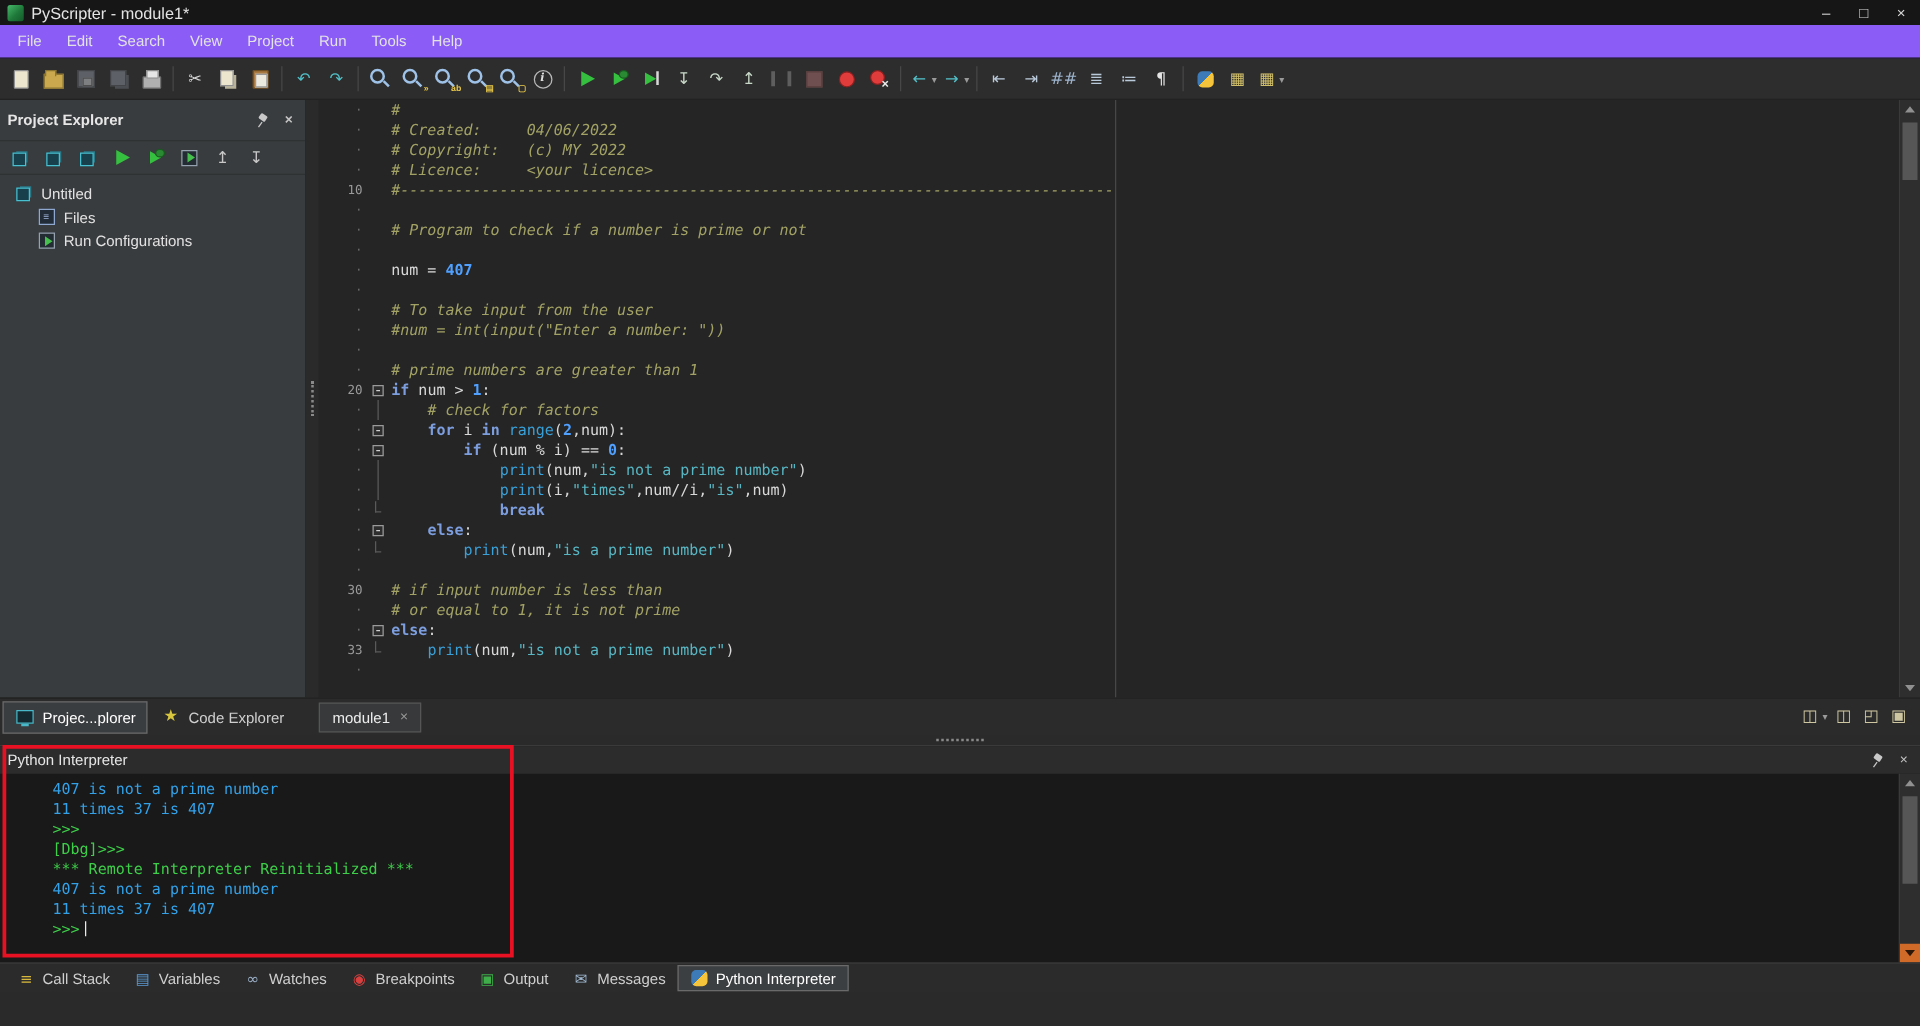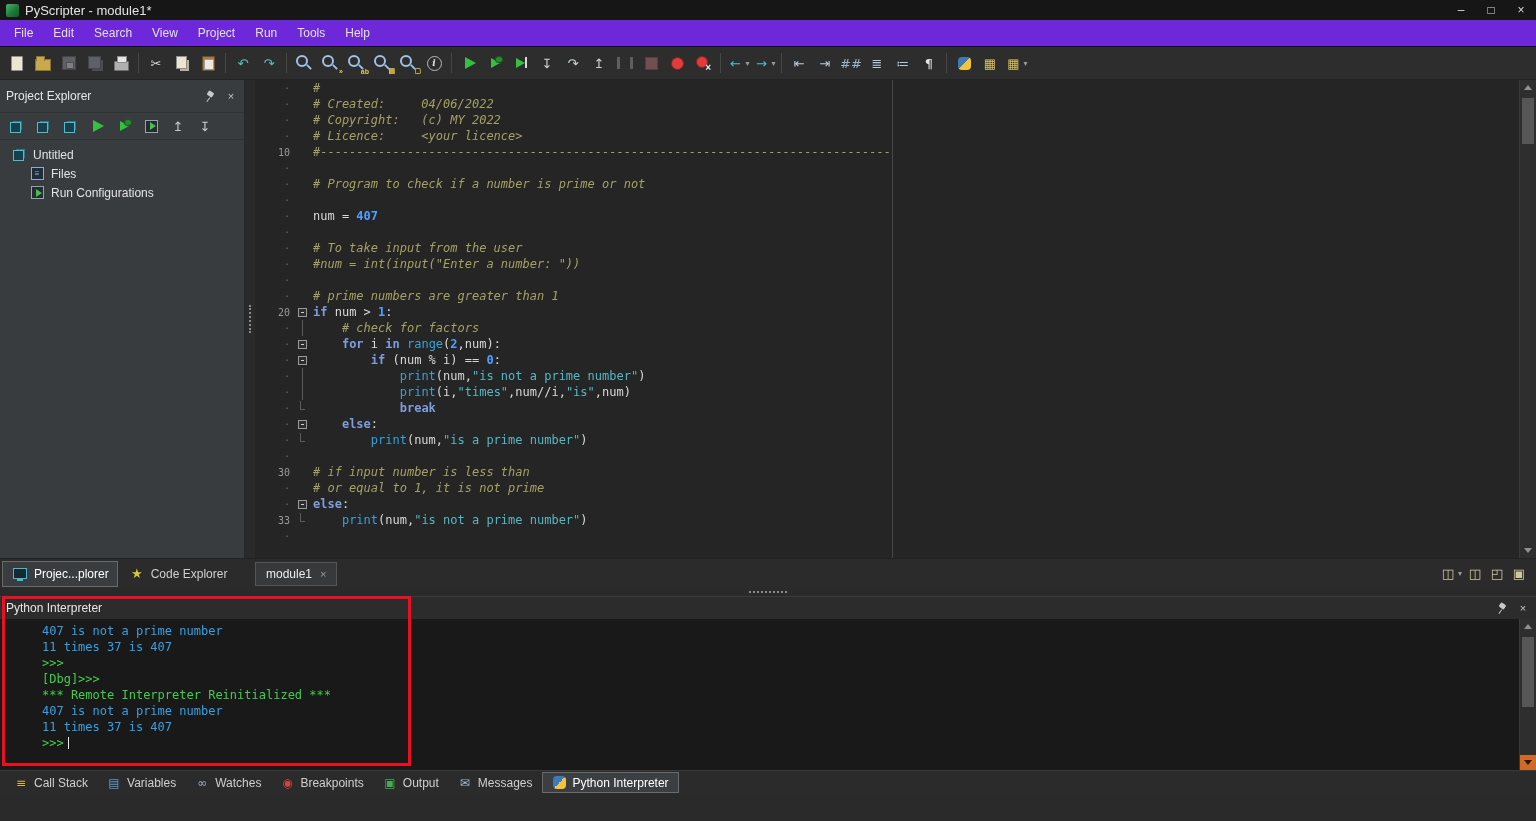--- a/index.html
+++ b/index.html
@@ -9,21 +9,21 @@
 
   
   .titlebar { flex:0 0 20px; background:#161616; display:flex; align-items:center; padding-left:6px; }
   .app-icon { width:13px; height:13px; border-radius:2px; margin-right:6px;
               background:linear-gradient(135deg,#47b86a 0%,#1f7a3a 55%,#145a2a 100%); }
   .title-text { font-size:13px; color:#e4e4e4; }
   .win-controls { margin-left:auto; display:flex; height:100%; }
   .win-btn { width:30px; display:flex; align-items:center; justify-content:center; color:#d8d8d8; font-size:12px; }
 
   
-  .menubar { flex:0 0 27px; background:#6d28d9; display:flex; align-items:stretch; padding-left:4px; border-bottom:1px solid #101010; }
+  .menubar { flex:0 0 27px; background:#8b5cf6; display:flex; align-items:stretch; padding-left:4px; border-bottom:1px solid #101010; }
   .menu-item { padding:0 10px; display:flex; align-items:center; font-size:12px; color:#e2e2e2; }
 
   
   .toolbar { flex:0 0 33px; background:#2d2d2d; display:flex; align-items:center; padding-left:4px; border-bottom:1px solid #222; }
   .tb-btn { height:24px; min-width:24px; display:flex; align-items:center; justify-content:center; position:relative; border-radius:2px; margin:0 1px; }
   .tb-btn.disabled { opacity:.45; }
   .tb-sep { width:1px; height:20px; background:#474747; margin:0 4px; }
   .badge { position:absolute; right:-1px; bottom:0; font-size:7px; color:#e8c84a; font-weight:bold; }
   .dd { font-size:8px; color:#9a9a9a; margin-left:1px; }
 
@@ -62,21 +62,21 @@
   .ic-monitor::after { content:""; position:absolute; bottom:2px; left:6px; width:6px; height:2px; background:#49b8c8; }
   .ic-cube::before { content:""; width:9px; height:9px; background:#17404c; border:1px solid #49c0d0; box-shadow:2px -2px 0 -1px #2a7a8a; margin:2px 0 0 -2px; }
   .ic-files::before { content:""; width:11px; height:11px; border:1px solid #8fa8d0; background:#222b38; }
   .ic-files::after { content:"≡"; position:absolute; font-size:8px; color:#9fb4d8; }
   .ic-runbox::before { content:""; width:11px; height:11px; border:1px solid #96a2b0; background:#232b33; }
   .ic-runbox::after { content:""; position:absolute; left:8px; top:5px; border-left:6px solid #46bf4e; border-top:4px solid transparent; border-bottom:4px solid transparent; }
 
   
   .main { flex:0 0 478px; display:flex; min-height:0; }
   .pe { width:245px; background:#393c3e; display:flex; flex-direction:column; border-right:1px solid #282828; }
-  .pe-header { height:22px; display:flex; align-items:center; padding:16px 6px; font-size:12px; color:#e6e6e6; }
+  .pe-header { height:22px; display:flex; align-items:center; padding:16px 6px; font-size:12px; color:#e6e6e6;font-weight:bold; }
   .hdr-btns { margin-left:auto; display:flex; gap:8px; align-items:center; color:#c4c4c4; }
   .hbtn { display:flex; align-items:center; justify-content:center; width:14px; height:14px; font-size:11px; }
   .pe-toolbar { height:28px; display:flex; align-items:center; padding:0 4px; gap:3px; border-top:1px solid #2f3233; border-bottom:1px solid #2f3233; }
   .pe-btn { width:24px; height:24px; display:flex; align-items:center; justify-content:center; }
   .pe-tree { flex:1; padding-top:5px; }
   .tree-row { height:19px; display:flex; align-items:center; font-size:12px; color:#e2e2e2; gap:5px; }
   .tree-label { white-space:nowrap; }
 
   .vsplit { width:10px; background:#2a2a2a; display:flex; align-items:center; justify-content:center; }
   .grip-v { height:28px; border-left:2px dotted #8a8a8a; }

